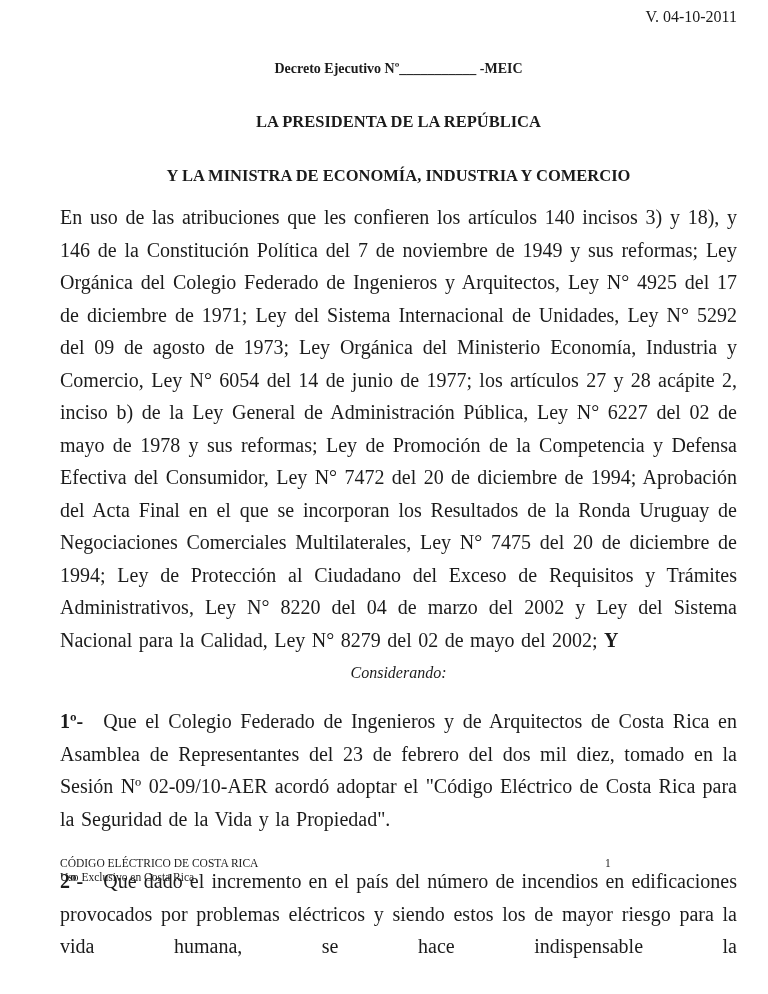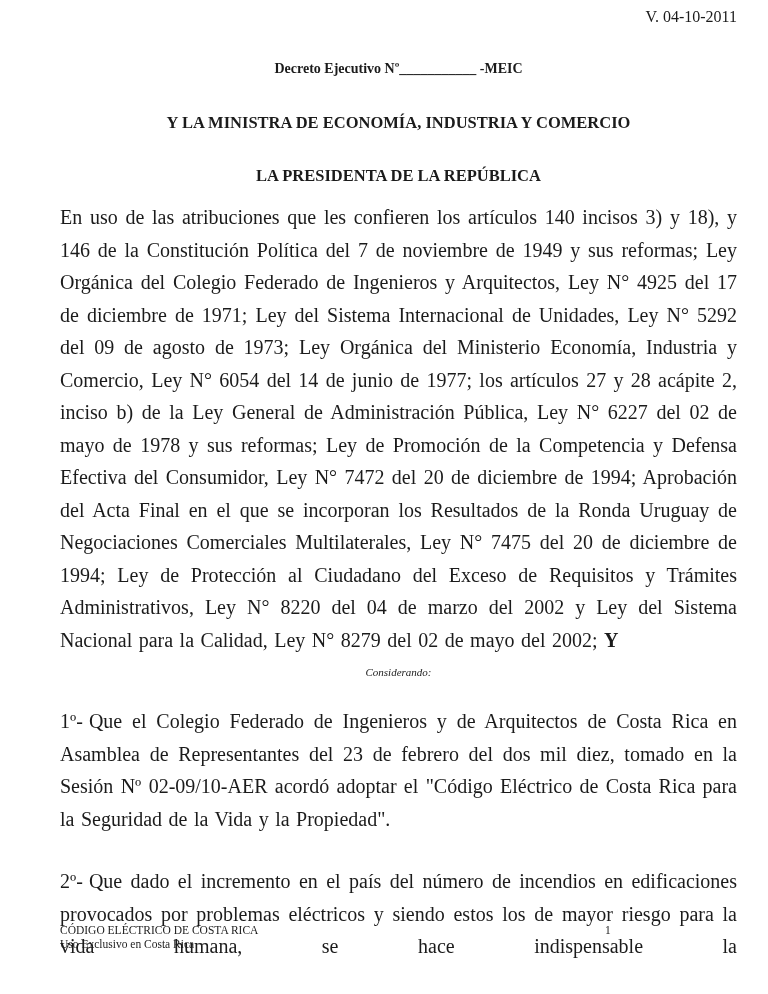--- a/index.html
+++ b/index.html
@@ -46,56 +46,56 @@
     margin: 0;
     font-size: 20px;
     line-height: 32.5px;
     text-align: justify;
     word-spacing: 1.5px;
   }
   .preamble { margin-top: 9px; }
   .considerando {
     text-align: center;
     font-style: italic;
-    font-size: 11px;
+    font-size: 16px;
     line-height: 33px;
   }
   .consideration-1 { margin-top: 16px; }
   .consideration-2 { margin-top: 30px; text-align-last: justify; }
   .cnum {
-    font-weight: normal;
-    margin-right: 6px;
+    font-weight: bold;
+    margin-right: 20px;
   }
   .footer {
     position: absolute;
     left: 60px;
-    top: 924px;
+    top: 857px;
     width: 677px;
     font-size: 11.5px;
     line-height: 13.5px;
   }
   .page-number {
     position: absolute;
     left: 545px;
     top: 0;
   }
 </style>
 </head>
 <body>
 
 <div class="page">
   <div class="content">
 
     <div class="version-line">V. 04-10-2011</div>
 
     <div class="doc-title">Decreto Ejecutivo Nº___________ -MEIC</div>
 
+    <div class="doc-heading heading-president">LA PRESIDENTA DE LA REPÚBLICA</div>
+
     <div class="doc-heading heading-minister">Y LA MINISTRA DE ECONOMÍA, INDUSTRIA Y COMERCIO</div>
-
-    <div class="doc-heading heading-president">LA PRESIDENTA DE LA REPÚBLICA</div>
 
     <p class="body-par preamble"><span>En uso de las atribuciones que les confieren los artículos 140 incisos 3) y 18), y 146 de la Constitución Política del 7 de noviembre de 1949 y sus reformas; Ley Orgánica del Colegio Federado de Ingenieros y Arquitectos, Ley N° 4925 del 17 de diciembre de 1971; Ley del Sistema Internacional de Unidades, Ley N° 5292 del 09 de agosto de 1973; Ley Orgánica del Ministerio Economía, Industria y Comercio, Ley N° 6054 del 14 de junio de 1977; los artículos 27 y 28 acápite 2, inciso b) de la Ley General de Administración Pública, Ley N° 6227 del 02 de mayo de 1978 y sus reformas; Ley de Promoción de la Competencia y Defensa Efectiva del Consumidor, Ley N° 7472 del 20 de diciembre de 1994; Aprobación del Acta Final en el que se incorporan los Resultados de la Ronda Uruguay de Negociaciones Comerciales Multilaterales, Ley N° 7475 del 20 de diciembre de 1994; Ley de Protección al Ciudadano del Exceso de Requisitos y Trámites Administrativos, Ley N° 8220 del 04 de marzo del 2002 y Ley del Sistema Nacional para la Calidad, Ley N° 8279 del 02 de mayo del 2002; </span><b>Y</b></p>
 
     <div class="considerando">Considerando:</div>
 
     <p class="body-par consideration-1"><b class="cnum">1º-</b><span>Que el Colegio Federado de Ingenieros y de Arquitectos de Costa Rica en Asamblea de Representantes del 23 de febrero del dos mil diez, tomado en la Sesión Nº 02-09/10-AER acordó adoptar el "Código Eléctrico de Costa Rica para la Seguridad de la Vida y la Propiedad".</span></p>
 
     <p class="body-par consideration-2"><b class="cnum">2º-</b><span>Que dado el incremento en el país del número de incendios en edificaciones provocados por problemas eléctricos y siendo estos los de mayor riesgo para la vida humana, se hace indispensable la</span></p>
 
   </div>

